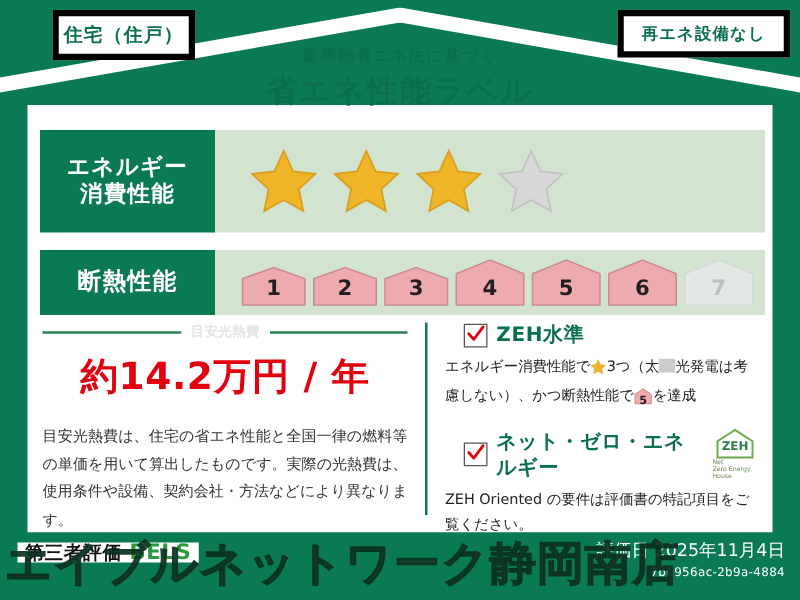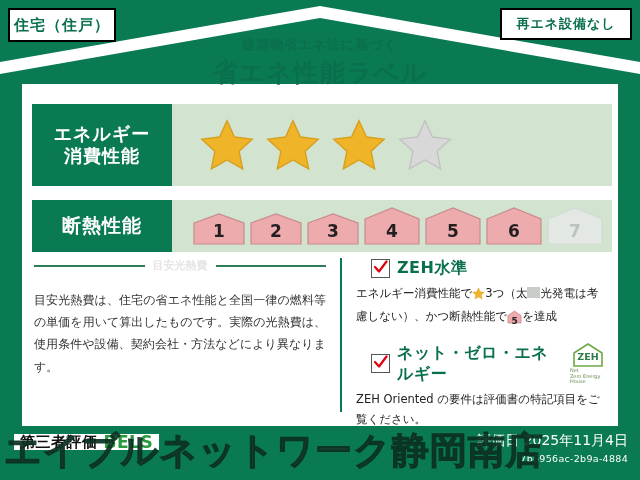--- a/index.html
+++ b/index.html
@@ -21,23 +21,23 @@
     position:absolute;left:0;top:0;width:640px;height:108px;
     background:#0a7a52;
     clip-path:polygon(0 74px, 320px 18px, 640px 74px, 640px 108px, 0 108px);
   }
   .body-white{
     position:absolute;left:22px;top:84px;width:596px;height:342px;background:#ffffff;
   }
 
   
   .tag{
-    position:absolute;background:#ffffff;border:2px solid #000000;
+    position:absolute;background:#ffffff;border:5px solid #000000;
     display:flex;align-items:center;justify-content:center;
-    color:#0a6f4c;font-weight:bold;letter-spacing:1px;
+    color:#0a6f4c;font-weight:bold;letter-spacing:1px;margin-left:34px;
   }
   #tag-dwelling{left:8px;top:8px;width:104px;height:30px;font-size:15px;}
   #tag-renewable{right:8px;top:8px;width:128px;height:28px;font-size:13px;}
 
   
   .title-wrap{position:absolute;left:0;top:36px;width:640px;text-align:center;}
   .title-sub{font-size:13px;font-weight:bold;color:#0a6f4c;letter-spacing:1px;}
   .title-main{font-size:25px;font-weight:bold;color:#0a6f4c;letter-spacing:1.5px;margin-top:2px;}
 
   
@@ -214,20 +214,21 @@
         </div>
     </div>
   </div>
 
   <div id="cost-block">
     <div class="cost-head">
       <div class="cost-rule"></div>
       <div class="cost-head-text">目安光熱費</div>
       <div class="cost-rule"></div>
     </div>
+    <div class="cost-amount">約14.2万円 / 年</div>
     <div class="cost-note">目安光熱費は、住宅の省エネ性能と全国一律の燃料等の単価を用いて算出したものです。実際の光熱費は、使用条件や設備、契約会社・方法などにより異なります。</div>
   </div>
 
   <div id="col-divider"></div>
 
   <div id="zeh-block">
 
     <div class="zeh-item">
       <div class="zeh-head">
         <span class="check-box">

